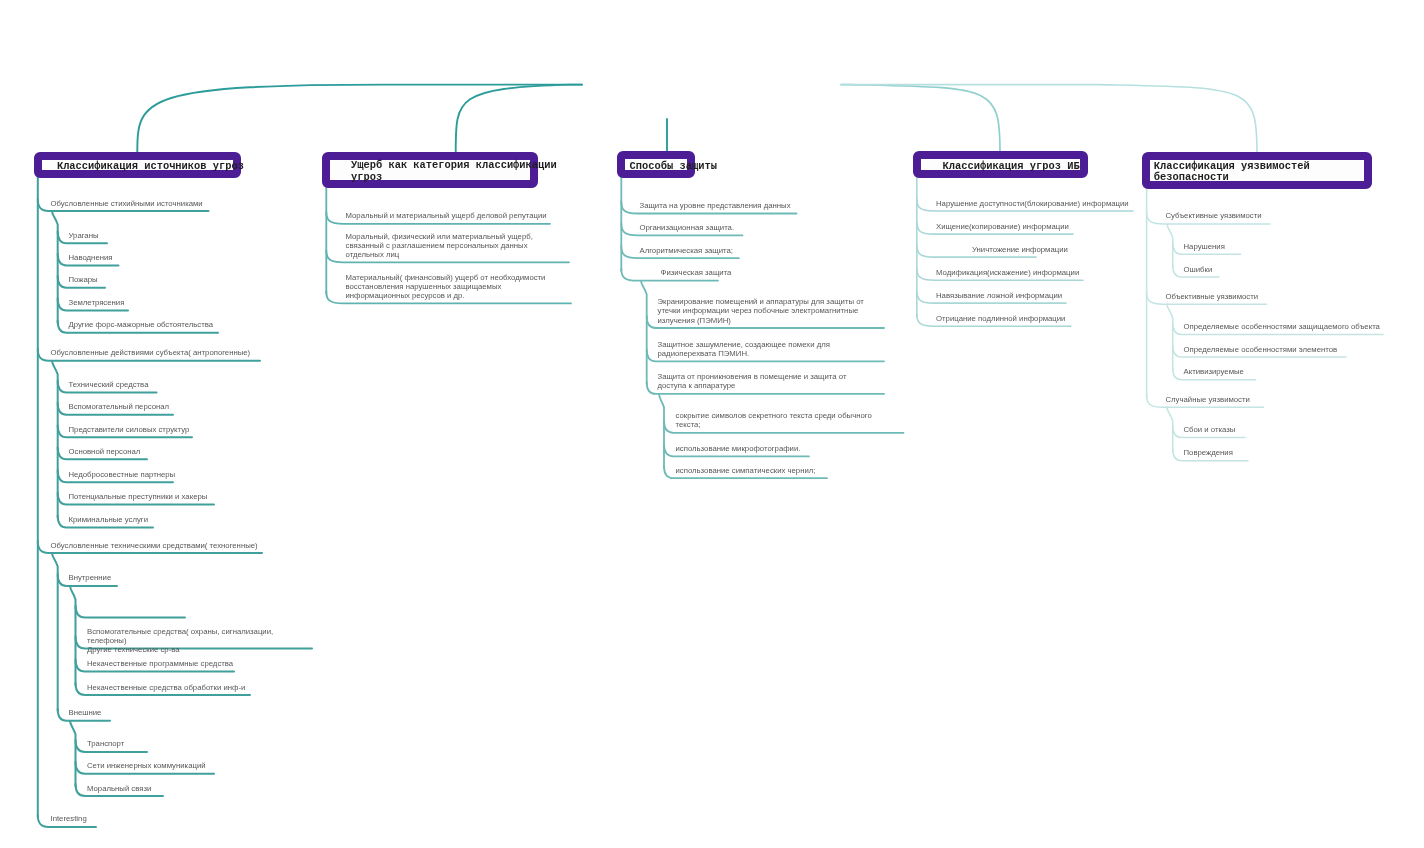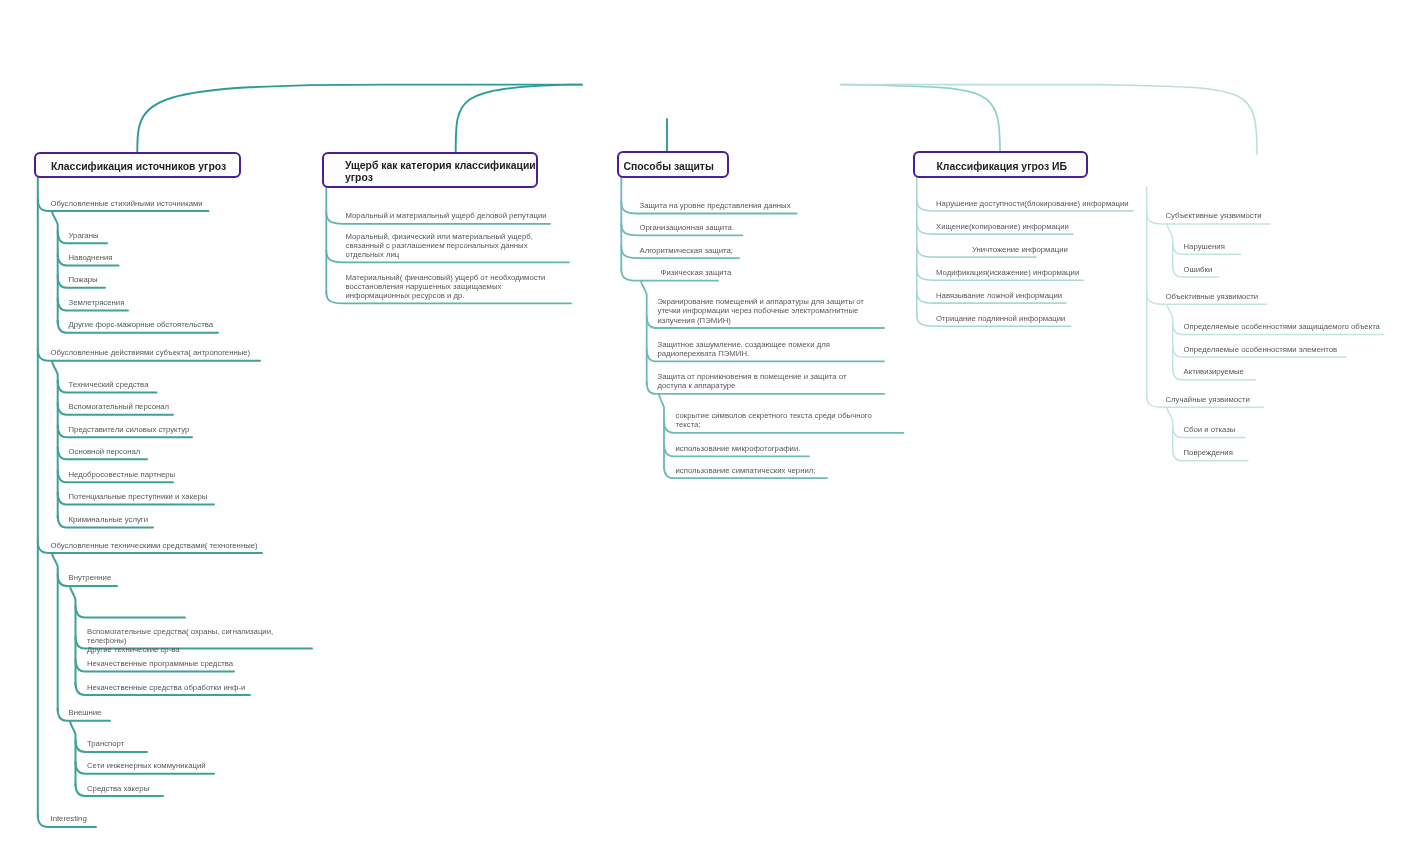--- a/index.html
+++ b/index.html
@@ -4,23 +4,23 @@
 <style>
 html,body{margin:0;padding:0;background:#ffffff;}
 body{width:1424px;height:848px;position:relative;overflow:hidden;
      font-family:"Liberation Sans",sans-serif;}
 #stage{position:absolute;left:0;top:0;width:1424px;height:848px;}
 #links{position:absolute;left:0;top:0;width:1424px;height:848px;}
 .node{position:absolute;box-sizing:border-box;z-index:4;display:flex;align-items:center;}
 .root-node{border-radius:9px;background:#0dbbb3;border:2.4px solid #1b7e80;
            color:#0d575e;font-weight:bold;font-size:13px;line-height:14.25px;
            padding-left:17px;align-items:flex-start;padding-top:7.2px;white-space:pre;}
-.branch-node{background:#fdfdfd;border-radius:6px;border:2px solid #4c1d95;
+.branch-node{background:#fdfdfd;border-radius:6px;border:8px solid #4c1d95;
              color:#1f1f1f;font-weight:bold;font-size:10.4px;line-height:11.5px;
-             white-space:pre;padding-top:3.6px;}
+             white-space:pre;padding-top:3.6px;font-family:Liberation Mono, monospace;}
 .item{position:absolute;z-index:3;color:#585858;font-size:7.75px;line-height:9.1px;
       white-space:pre;}
 .item-l1{}
 .item-l2{}
 .item-l3{}
 </style>
 </head>
 <body>
 
 <div id="stage">
@@ -95,22 +95,23 @@
 <path class="link" d="M 1146.6 292.2 C 1146.6 300.8 1149.8 304.2 1163.5 304.2 H 1266.5" stroke="#c3e4e3" stroke-width="1.5" fill="none" stroke-linecap="round"></path>
 <path class="link" d="M 1172.7 322.4 C 1172.7 331.0 1175.9 334.4 1181.5 334.4 H 1383.0" stroke="#c3e4e3" stroke-width="1.5" fill="none" stroke-linecap="round"></path>
 <path class="link" d="M 1172.7 345.1 C 1172.7 353.70000000000005 1175.9 357.1 1181.5 357.1 H 1346.0" stroke="#c3e4e3" stroke-width="1.5" fill="none" stroke-linecap="round"></path>
 <path class="link" d="M 1172.7 367.8 C 1172.7 376.40000000000003 1175.9 379.8 1181.5 379.8 H 1255.5" stroke="#c3e4e3" stroke-width="1.5" fill="none" stroke-linecap="round"></path>
 <path class="link" d="M 1146.6 395.3 C 1146.6 403.90000000000003 1149.8 407.3 1163.5 407.3 H 1263.5" stroke="#c3e4e3" stroke-width="1.5" fill="none" stroke-linecap="round"></path>
 <path class="link" d="M 1172.7 425.5 C 1172.7 434.1 1175.9 437.5 1181.5 437.5 H 1245.0" stroke="#c3e4e3" stroke-width="1.5" fill="none" stroke-linecap="round"></path>
 <path class="link" d="M 1172.7 448.8 C 1172.7 457.40000000000003 1175.9 460.8 1181.5 460.8 H 1248.0" stroke="#c3e4e3" stroke-width="1.5" fill="none" stroke-linecap="round"></path>
 </svg>
 <div class="node branch-node" style="left:33.5px;top:151.5px;width:207.5px;height:26.5px;padding-left:15.4px;"><span>Классификация источников угроз</span></div>
 <div class="node branch-node" style="left:322px;top:151.5px;width:216px;height:36.5px;padding-left:21.0px;"><span>Ущерб как категория классификации<br>угроз</span></div>
-<div class="node branch-node" style="left:617px;top:151px;width:112px;height:27px;padding-left:4.6px;"><span>Способы защиты</span></div>
+<div class="node branch-node" style="left:617px;top:151px;width:78px;height:27px;padding-left:4.6px;"><span>Способы защиты</span></div>
 <div class="node branch-node" style="left:912.5px;top:151px;width:175px;height:27px;padding-left:22.0px;"><span>Классификация угроз ИБ</span></div>
+<div class="node branch-node" style="left:1142.3px;top:152px;width:229.5px;height:36.5px;padding-left:3.5px;"><span>Классификация уязвимостей<br>безопасности</span></div>
 <div class="item item-l1" style="left:50.5px;top:198.55px;"><span>Обусловленные стихийными источниками</span></div>
 <div class="item item-l2" style="left:68.5px;top:230.85px;"><span>Ураганы</span></div>
 <div class="item item-l2" style="left:68.5px;top:252.95px;"><span>Наводнения</span></div>
 <div class="item item-l2" style="left:68.5px;top:275.35px;"><span>Пожары</span></div>
 <div class="item item-l2" style="left:68.5px;top:297.95px;"><span>Землетрясения</span></div>
 <div class="item item-l2" style="left:68.5px;top:320.35px;"><span>Другие форс-мажорные обстоятельства</span></div>
 <div class="item item-l1" style="left:50.5px;top:348.35px;"><span>Обусловленные действиями субъекта( антропогенные)</span></div>
 <div class="item item-l2" style="left:68.5px;top:379.95px;"><span>Технический средства</span></div>
 <div class="item item-l2" style="left:68.5px;top:402.25px;"><span>Вспомогательный персонал</span></div>
 <div class="item item-l2" style="left:68.5px;top:424.85px;"><span>Представители силовых структур</span></div>
@@ -120,21 +121,21 @@
 <div class="item item-l2" style="left:68.5px;top:515.05px;"><span>Криминальные услуги</span></div>
 <div class="item item-l1" style="left:50.5px;top:540.55px;"><span>Обусловленные техническими средствами( техногенные)</span></div>
 <div class="item item-l2" style="left:68.5px;top:573.45px;"><span>Внутренние</span></div>
 <div class="item item-l3" style="left:87.0px;top:604.95px;margin-top:40px;"><span>Другие технические ср-ва</span></div>
 <div class="item item-l3" style="left:87.0px;top:626.95px;"><span>Вспомогательные средства( охраны, сигнализации,<br>телефоны)</span></div>
 <div class="item item-l3" style="left:87.0px;top:658.95px;"><span>Некачественные программные средства</span></div>
 <div class="item item-l3" style="left:87.0px;top:682.55px;"><span>Некачественные средства обработки инф-и</span></div>
 <div class="item item-l2" style="left:68.5px;top:708.25px;"><span>Внешние</span></div>
 <div class="item item-l3" style="left:87.0px;top:739.45px;"><span>Транспорт</span></div>
 <div class="item item-l3" style="left:87.0px;top:761.35px;"><span>Сети инженерных коммуникаций</span></div>
-<div class="item item-l3" style="left:87.0px;top:783.65px;"><span>Средства хакеры</span></div>
+<div class="item item-l3" style="left:87.0px;top:783.65px;"><span>Моральный связи</span></div>
 <div class="item item-l1" style="left:50.5px;top:814.45px;"><span>Interesting</span></div>
 <div class="item item-l1" style="left:345.5px;top:211.35px;"><span>Моральный и материальный ущерб деловой репутации</span></div>
 <div class="item item-l1" style="left:345.5px;top:231.65px;"><span>Моральный, физический или материальный ущерб,<br>связанный с разглашением персональных данных<br>отдельных лиц</span></div>
 <div class="item item-l1" style="left:345.5px;top:272.75px;"><span>Материальный( финансовый) ущерб от необходимости<br>восстановления нарушенных защищаемых<br>информационных ресурсов и др.</span></div>
 <div class="item item-l1" style="left:639.5px;top:201.05px;"><span>Защита на уровне представления данных</span></div>
 <div class="item item-l1" style="left:639.5px;top:222.85px;"><span>Организационная защита.</span></div>
 <div class="item item-l1" style="left:639.5px;top:245.65px;"><span>Алгоритмическая защита;</span></div>
 <div class="item item-l1" style="left:639.5px;top:268.25px;padding-left:21px;"><span>Физическая защита</span></div>
 <div class="item item-l2" style="left:657.5px;top:297.35px;"><span>Экранирование помещений и аппаратуры для защиты от<br>утечки информации через побочные электромагнитные<br>излучения (ПЭМИН)</span></div>
 <div class="item item-l2" style="left:657.5px;top:339.75px;"><span>Защитное зашумление, создающее помехи для<br>радиоперехвата ПЭМИН.</span></div>

